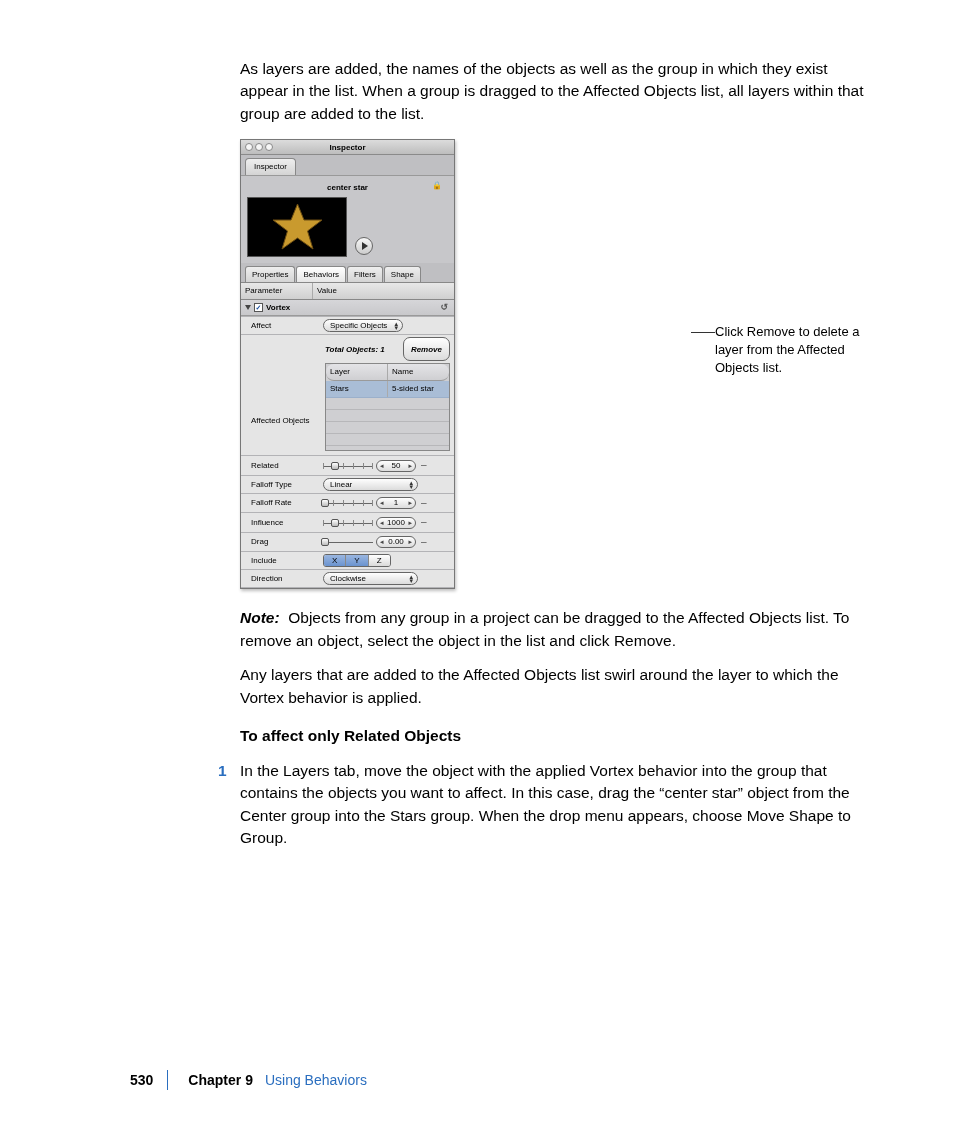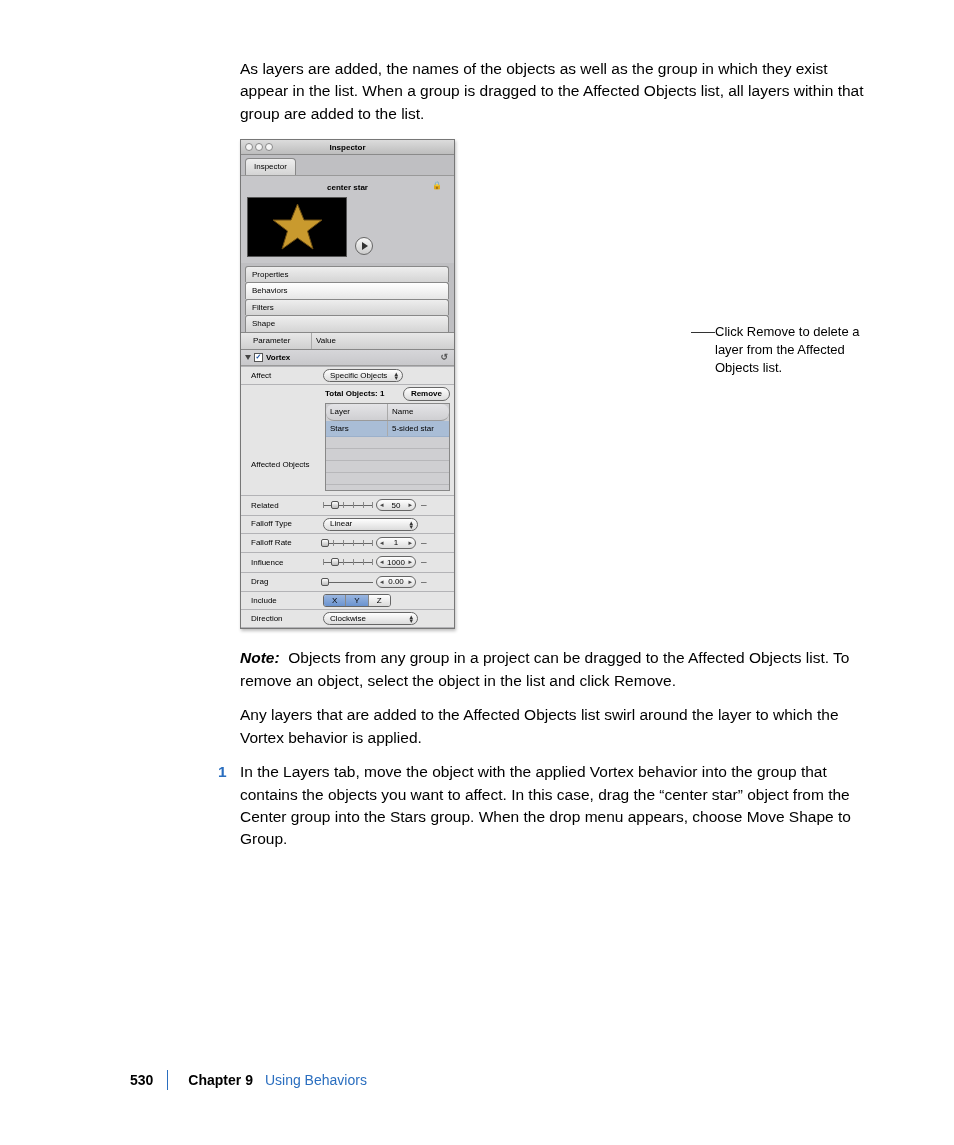--- a/index.html
+++ b/index.html
@@ -81,38 +81,38 @@
     display:flex; align-items:center; justify-content:center;
   }
   .playbtn {
     width:18px; height:18px; border-radius:50%;
     border:1px solid #666; background:linear-gradient(#f8f8f8,#ccc);
     display:flex; align-items:center; justify-content:center;
     margin-bottom:2px;
   }
   .playtri { width:0;height:0;border-left:6px solid #333;border-top:4px solid transparent;border-bottom:4px solid transparent; margin-left:1px;}
   .subtabs {
-    display:flex; gap:0; padding: 3px 4px 0 4px; flex-direction: column;
+    display:flex; gap:0; padding: 3px 4px 0 4px;
   }
   .subtabs .st {
     padding:2px 6px;
     background:linear-gradient(#eee,#d4d4d4);
     border:1px solid #888;
     border-bottom:none;
     border-radius:3px 3px 0 0;
     font-size:8px;
     margin-right:1px;
   }
   .subtabs .st.active { background:linear-gradient(#fff,#e6e6e6);}
   .paramhdr {
     display:flex; background:linear-gradient(#e8e8e8,#d0d0d0);
     border-top:1px solid #888; border-bottom:1px solid #888;
     font-size:8px;
   }
-  .paramhdr .col1{ width:63px; padding:2px 4px; border-right:1px solid #aaa;margin-left:8px;}
+  .paramhdr .col1{ width:72px; padding:2px 4px; border-right:1px solid #aaa;}
   .paramhdr .col2{ flex:1; padding:2px 4px;}
   .paramsection {
     background:#e5e5e5;
   }
   .grouprow {
     display:flex; align-items:center;
     background:linear-gradient(#d6d6d9,#c8c8cb);
     border-bottom:1px solid #9a9a9a;
     padding:2px 4px;
     font-size:8px; font-weight:bold;
@@ -137,25 +137,25 @@
     display:inline-flex; align-items:center;
     position:relative;
     min-width:80px;
   }
   .dropdown::after{
     content:''; position:absolute; right:5px; top:3px;
     width:0;height:0;
   }
   .dropdown .dar { position:absolute; right:4px; top:2px; font-size:7px; line-height:4px; color:#333;}
   .pillbtn {
-    height:14px; border:1px solid #666; border-radius:7px;
+    height:24px; border:1px solid #666; border-radius:7px;
     background:linear-gradient(#fefefe,#dcdcdc);
     padding:0 7px; font-size:8px; display:inline-flex; align-items:center;
   }
-  .totals { display:flex; justify-content:space-between; align-items:center; padding:2px 4px; font-size:8px; font-weight:bold;}
+  .totals { display:flex; justify-content:space-between; align-items:center; padding:2px 4px; font-size:8px; font-weight:bold;font-style:italic;}
   .objtable {
     margin: 0 4px 4px 4px;
     border:1px solid #888;
     background:#cfcfd2;
     height:88px;
     overflow:hidden;
   }
   .objtable .hrow, .objtable .drow {
     display:flex; font-size:8px;
   }
@@ -432,20 +432,21 @@
     </div>
   </div>
 
   <p>
     <span class="note-label">Note:</span>
     &nbsp;<span>Objects from any group in a project can be dragged to the Affected Objects list. To remove an object, select the object in the list and click Remove.</span>
   </p>
 
   <p>Any layers that are added to the Affected Objects list swirl around the layer to which the Vortex behavior is applied.</p>
 
+  <p class="step-head">To affect only Related Objects</p>
 
   <p class="steptext">
     <span class="stepnum">1</span>
     <span>In the Layers tab, move the object with the applied Vortex behavior into the group that contains the objects you want to affect. In this case, drag the “center star” object from the Center group into the Stars group. When the drop menu appears, choose Move Shape to Group.</span>
   </p>
 </div>
 
 <div class="footer">
   <span class="pn">530</span>
   <span class="sep"></span>

